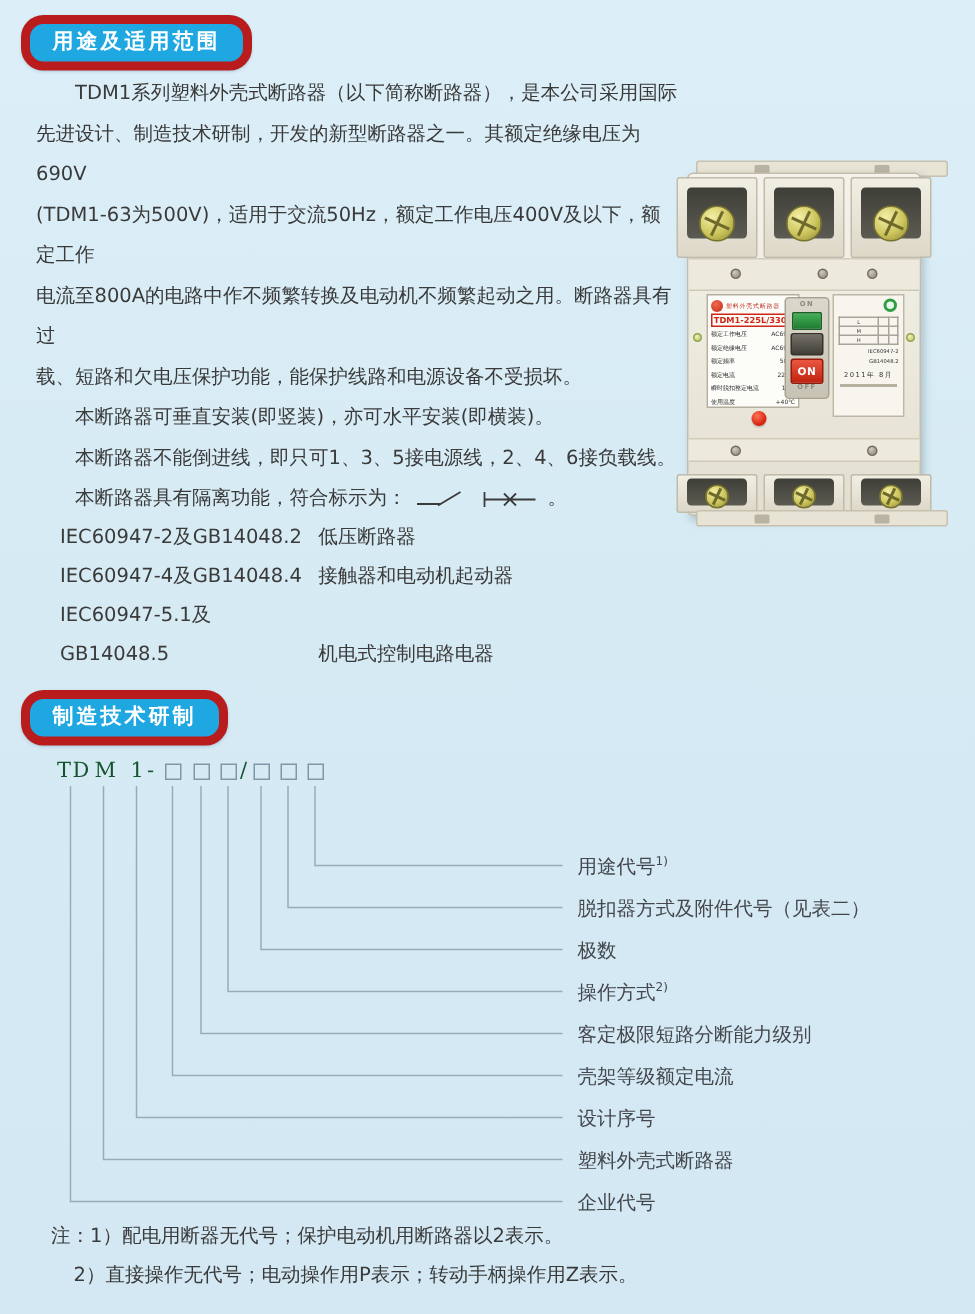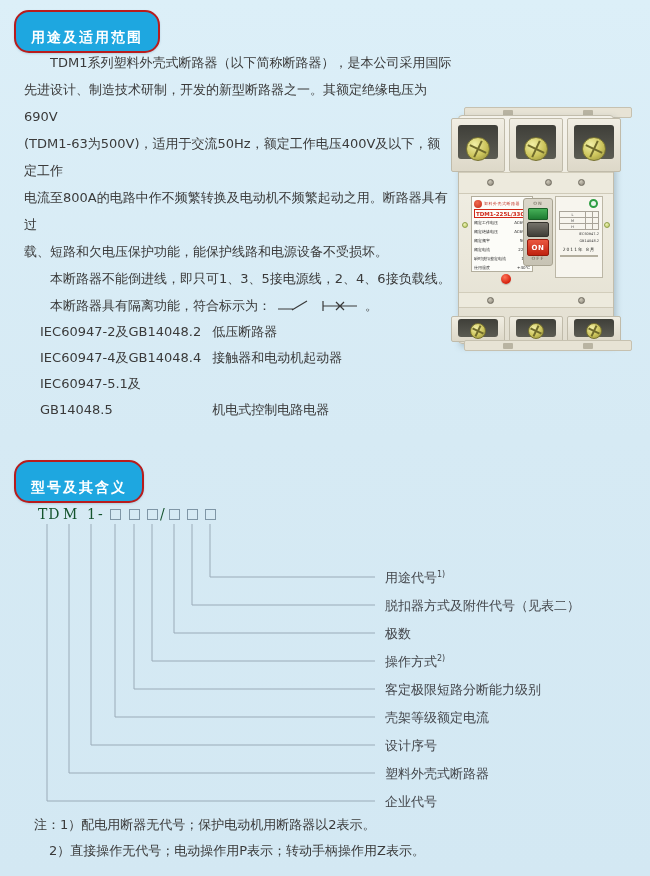--- a/index.html
+++ b/index.html
@@ -7,25 +7,25 @@
   body {
     position:relative;
     font-family:"DejaVu Sans", sans-serif;
     background:linear-gradient(180deg,#dceff8 0%,#d6eaf4 50%,#d3e8f3 100%);
     color:#3b3b3b;
     overflow:hidden;
   }
   .badge {
     position:absolute; left:14px;
     background:#1ea7e0;
-    border:2px solid #b91c1c;
+    border:6px solid #b91c1c;
     border-radius:15px;
     color:#fff; font-size:14px; font-weight:bold;
     letter-spacing:2px;
-    padding:17px 15px 4px 15px;
+    padding:3px 15px 4px 15px;
     box-shadow:0 1px 2px rgba(60,120,160,.25);
   }
   .textcol { position:absolute; left:24px; top:49px; width:428px; font-size:13px; line-height:27px; color:#3a3a3a; }
   .plines { white-space:pre-line; }
   .isoline { display:flex; align-items:center; height:27px; }
   .isoline svg { margin:0 6px; }
   .stdrow { height:26px; line-height:26px; padding-left:16px; }
   .stdcode { display:inline-block; width:168px; }
   
   .diagram-svg { position:absolute; left:0; top:0; pointer-events:none; }
@@ -87,20 +87,21 @@
 <body>
 
 <div class="badge" style="top:10px;">用途及适用范围</div>
 
 <div class="textcol">
   <div class="plines">　　TDM1系列塑料外壳式断路器（以下简称断路器），是本公司采用国际
 先进设计、制造技术研制，开发的新型断路器之一。其额定绝缘电压为690V
 (TDM1-63为500V)，适用于交流50Hz，额定工作电压400V及以下，额定工作
 电流至800A的电路中作不频繁转换及电动机不频繁起动之用。断路器具有过
 载、短路和欠电压保护功能，能保护线路和电源设备不受损坏。</div>
+  <div>　　本断路器可垂直安装(即竖装)，亦可水平安装(即横装)。</div>
   <div>　　本断路器不能倒进线，即只可1、3、5接电源线，2、4、6接负载线。</div>
   <div class="isoline">
     <span>　　本断路器具有隔离功能，符合标示为：</span>
     <svg width="32" height="14" viewBox="0 0 32 14">
       <path d="M1 10 H17 M15 11 L30 2" stroke="#3a3a3a" stroke-width="1.2" fill="none"></path>
     </svg>
     <svg width="38" height="14" viewBox="0 0 38 14">
       <path d="M2 2 V12 M2 7 H36 M15 3 L23 11 M23 3 L15 11" stroke="#3a3a3a" stroke-width="1.2" fill="none"></path>
     </svg>
     <span>。</span>
@@ -112,21 +113,21 @@
   <div class="stdrow">
     <span class="stdcode">IEC60947-4及GB14048.4</span>
     <span>接触器和电动机起动器</span>
   </div>
   <div class="stdrow">
     <span class="stdcode">IEC60947-5.1及GB14048.5</span>
     <span>机电式控制电路电器</span>
   </div>
 </div>
 
-<div class="badge" style="top:460px;">型号及其含义</div>
+<div class="badge" style="top:460px;">制造技术研制</div>
 
 <svg class="diagram-svg" width="650" height="876" viewBox="0 0 650 876">
   <g stroke="#9aabb8" stroke-width="1" fill="none">
     <path d="M47 524 V801 H375"></path>
     <path d="M69 524 V773 H375"></path>
     <path d="M91 524 V745 H375"></path>
     <path d="M115 524 V717 H375"></path>
     <path d="M134 524 V689 H375"></path>
     <path d="M152 524 V661 H375"></path>
     <path d="M174 524 V633 H375"></path>

